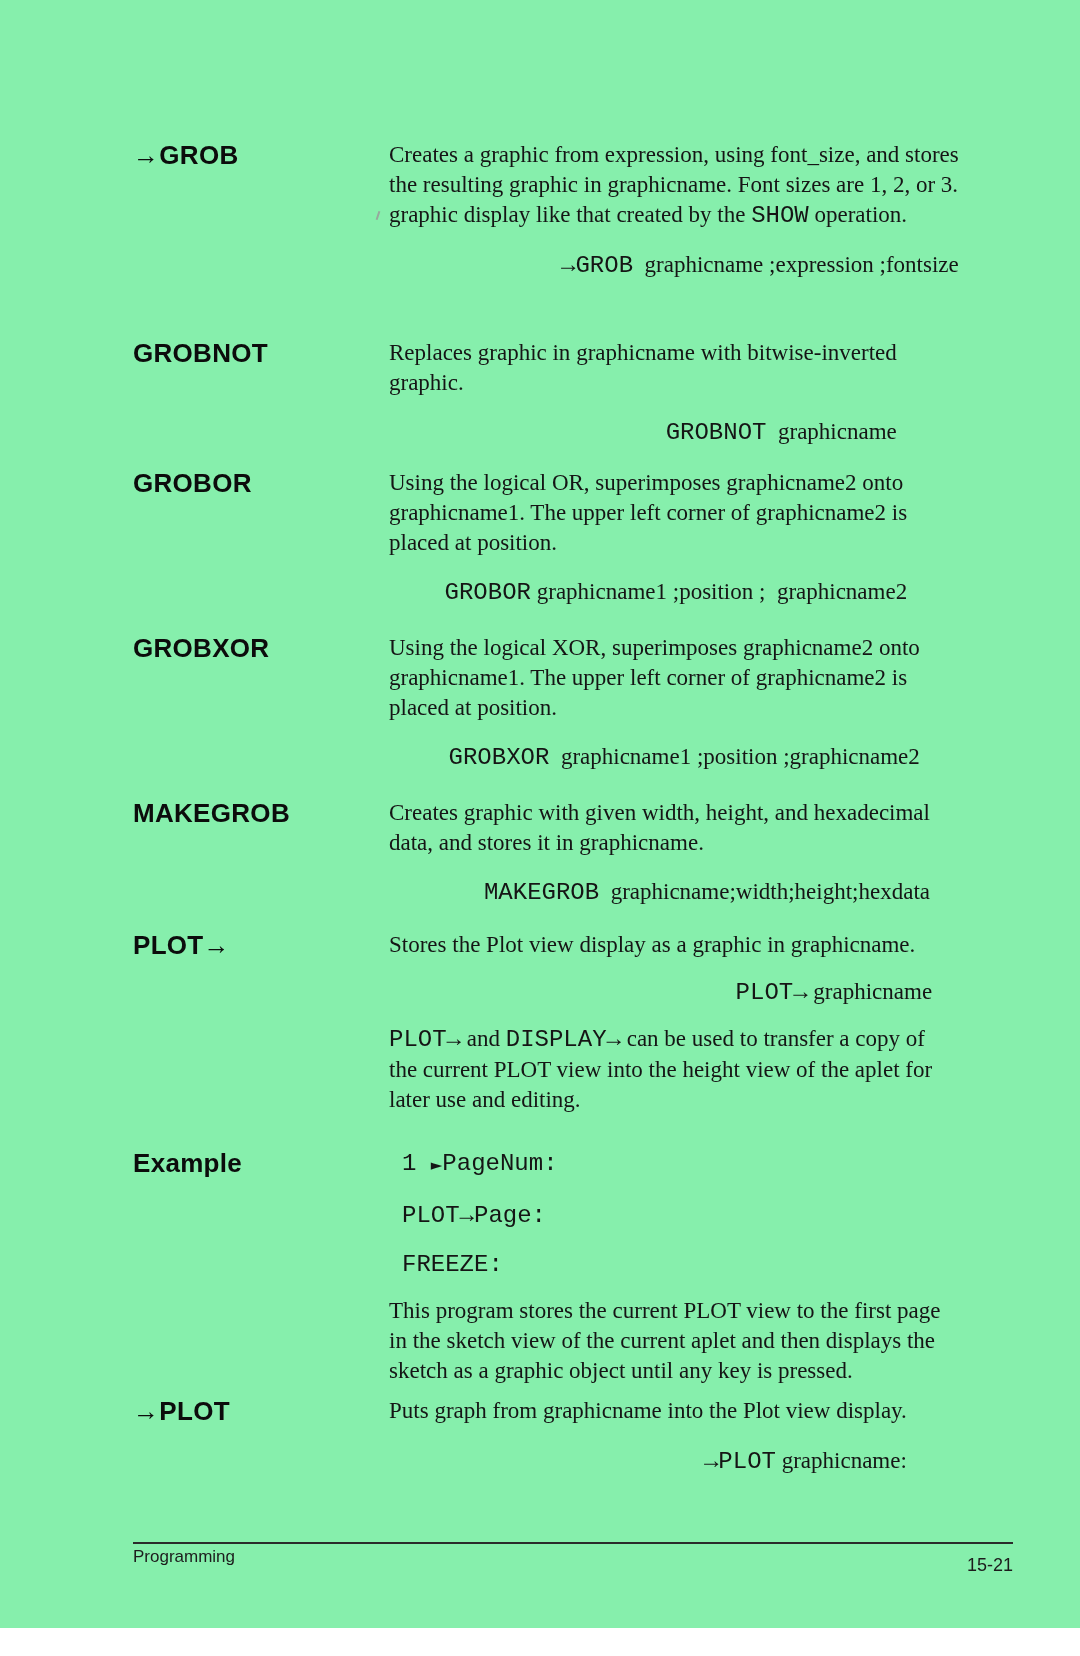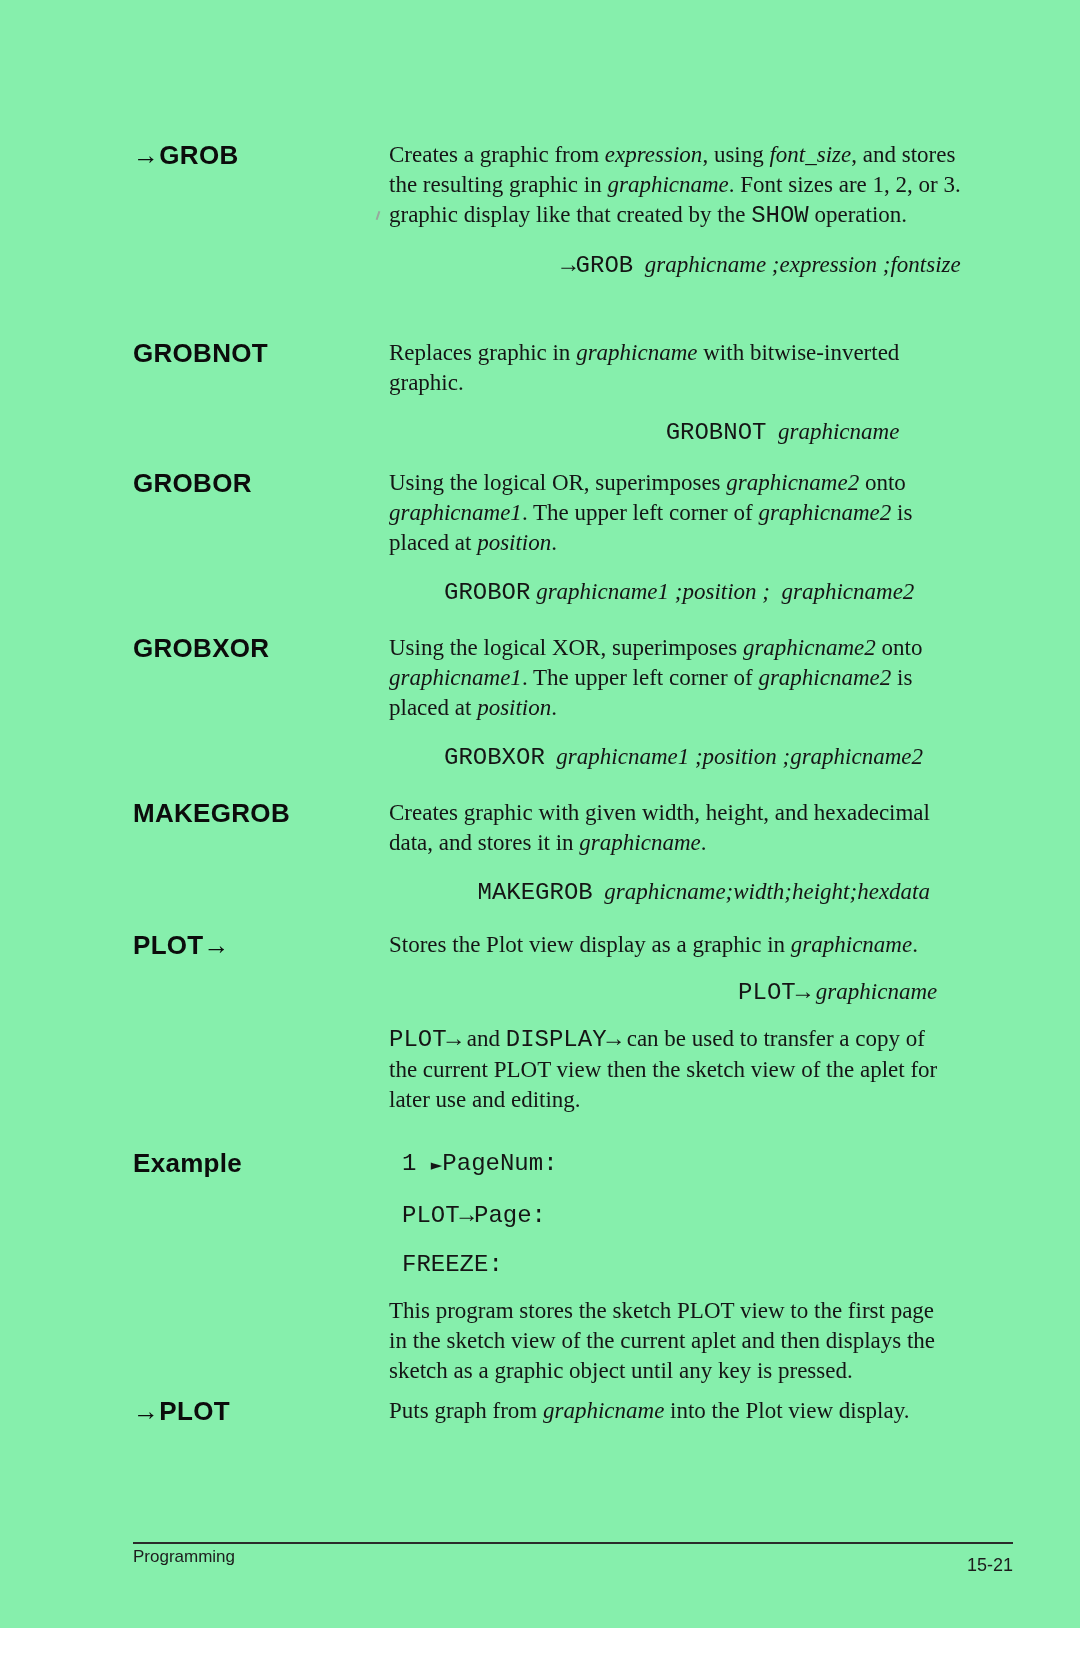--- a/index.html
+++ b/index.html
@@ -19,21 +19,21 @@
     font-weight:700;font-size:26px;line-height:30px;
     color:#0c0c0c;letter-spacing:0.3px;white-space:pre;
   }
   .seg-ha{font-weight:400;}
   .body{position:absolute;left:389px;top:0;}
   .ln{
     font-family:"Liberation Serif",serif;
     font-size:23px;line-height:30px;color:#151515;white-space:pre;
   }
   .seg-r{}
-  .seg-i{font-style:italic;}
+  .seg-i{}
   .seg-m{font-family:"Liberation Mono","DejaVu Sans Mono",monospace;font-size:24px;}
   .seg-t{font-family:"DejaVu Sans",sans-serif;font-size:15px;}
   .syntax{padding-left:55px;margin-top:19px;text-align:right;}
   .code{padding-left:13px;}
   .mt20{margin-top:20px;}
   .mt18{margin-top:18px;}
   .mt16{margin-top:16px;}
   .speck{
     position:absolute;left:377px;top:211px;width:2px;height:9px;
     background:#9a9a9a;transform:rotate(18deg);opacity:.85;
@@ -107,41 +107,42 @@
       <div class="ln syntax"><span class="seg-m">MAKEGROB</span><span class="seg-r">  </span><span class="seg-i">graphicname;width;height;hexdata</span></div>
     </div>
   </div>
 
   <div class="section" style="top:930px">
     <div class="heading"><span class="seg-hb">PLOT</span><span class="seg-ha">→</span></div>
     <div class="body">
       <div class="ln"><span class="seg-r">Stores the Plot view display as a graphic in </span><span class="seg-i">graphicname</span><span class="seg-r">.</span></div>
       <div class="ln syntax" style="margin-top:17px"><span class="seg-m">PLOT→</span><span class="seg-r"> </span><span class="seg-i">graphicname</span></div>
       <div class="ln mt16"><span class="seg-m">PLOT→</span><span class="seg-r"> and </span><span class="seg-m">DISPLAY→</span><span class="seg-r"> can be used to transfer a copy of</span></div>
-      <div class="ln"><span class="seg-r">the current PLOT view then the sketch view of the aplet for</span></div>
+      <div class="ln"><span class="seg-r">the current PLOT view into the height view of the aplet for</span></div>
       <div class="ln"><span class="seg-r">later use and editing.</span></div>
     </div>
   </div>
 
   <div class="section" style="top:1148px">
     <div class="heading"><span class="seg-hb">Example</span></div>
     <div class="body">
       <div class="ln code"><span class="seg-m">1 </span><span class="seg-t">►</span><span class="seg-m">PageNum:</span></div>
       <div class="ln code mt20"><span class="seg-m">PLOT→Page:</span></div>
       <div class="ln code mt18"><span class="seg-m">FREEZE:</span></div>
-      <div class="ln mt16"><span class="seg-r">This program stores the sketch PLOT view to the first page</span></div>
+      <div class="ln mt16"><span class="seg-r">This program stores the current PLOT view to the first page</span></div>
       <div class="ln"><span class="seg-r">in the sketch view of the current aplet and then displays the</span></div>
       <div class="ln"><span class="seg-r">sketch as a graphic object until any key is pressed.</span></div>
     </div>
   </div>
 
   <div class="section" style="top:1396px">
     <div class="heading"><span class="seg-ha">→</span><span class="seg-hb">PLOT</span></div>
     <div class="body">
       <div class="ln"><span class="seg-r">Puts graph from </span><span class="seg-i">graphicname</span><span class="seg-r"> into the Plot view display.</span></div>
+      <div class="ln syntax" style="margin-top:20px"><span class="seg-m">→PLOT</span><span class="seg-r"> </span><span class="seg-i">graphicname:</span></div>
     </div>
   </div>
 
   <div class="footer-rule"></div>
   <div class="footer-left">Programming</div>
   <div class="footer-right">15-21</div>
 
 </div>
 
 </body></html>

